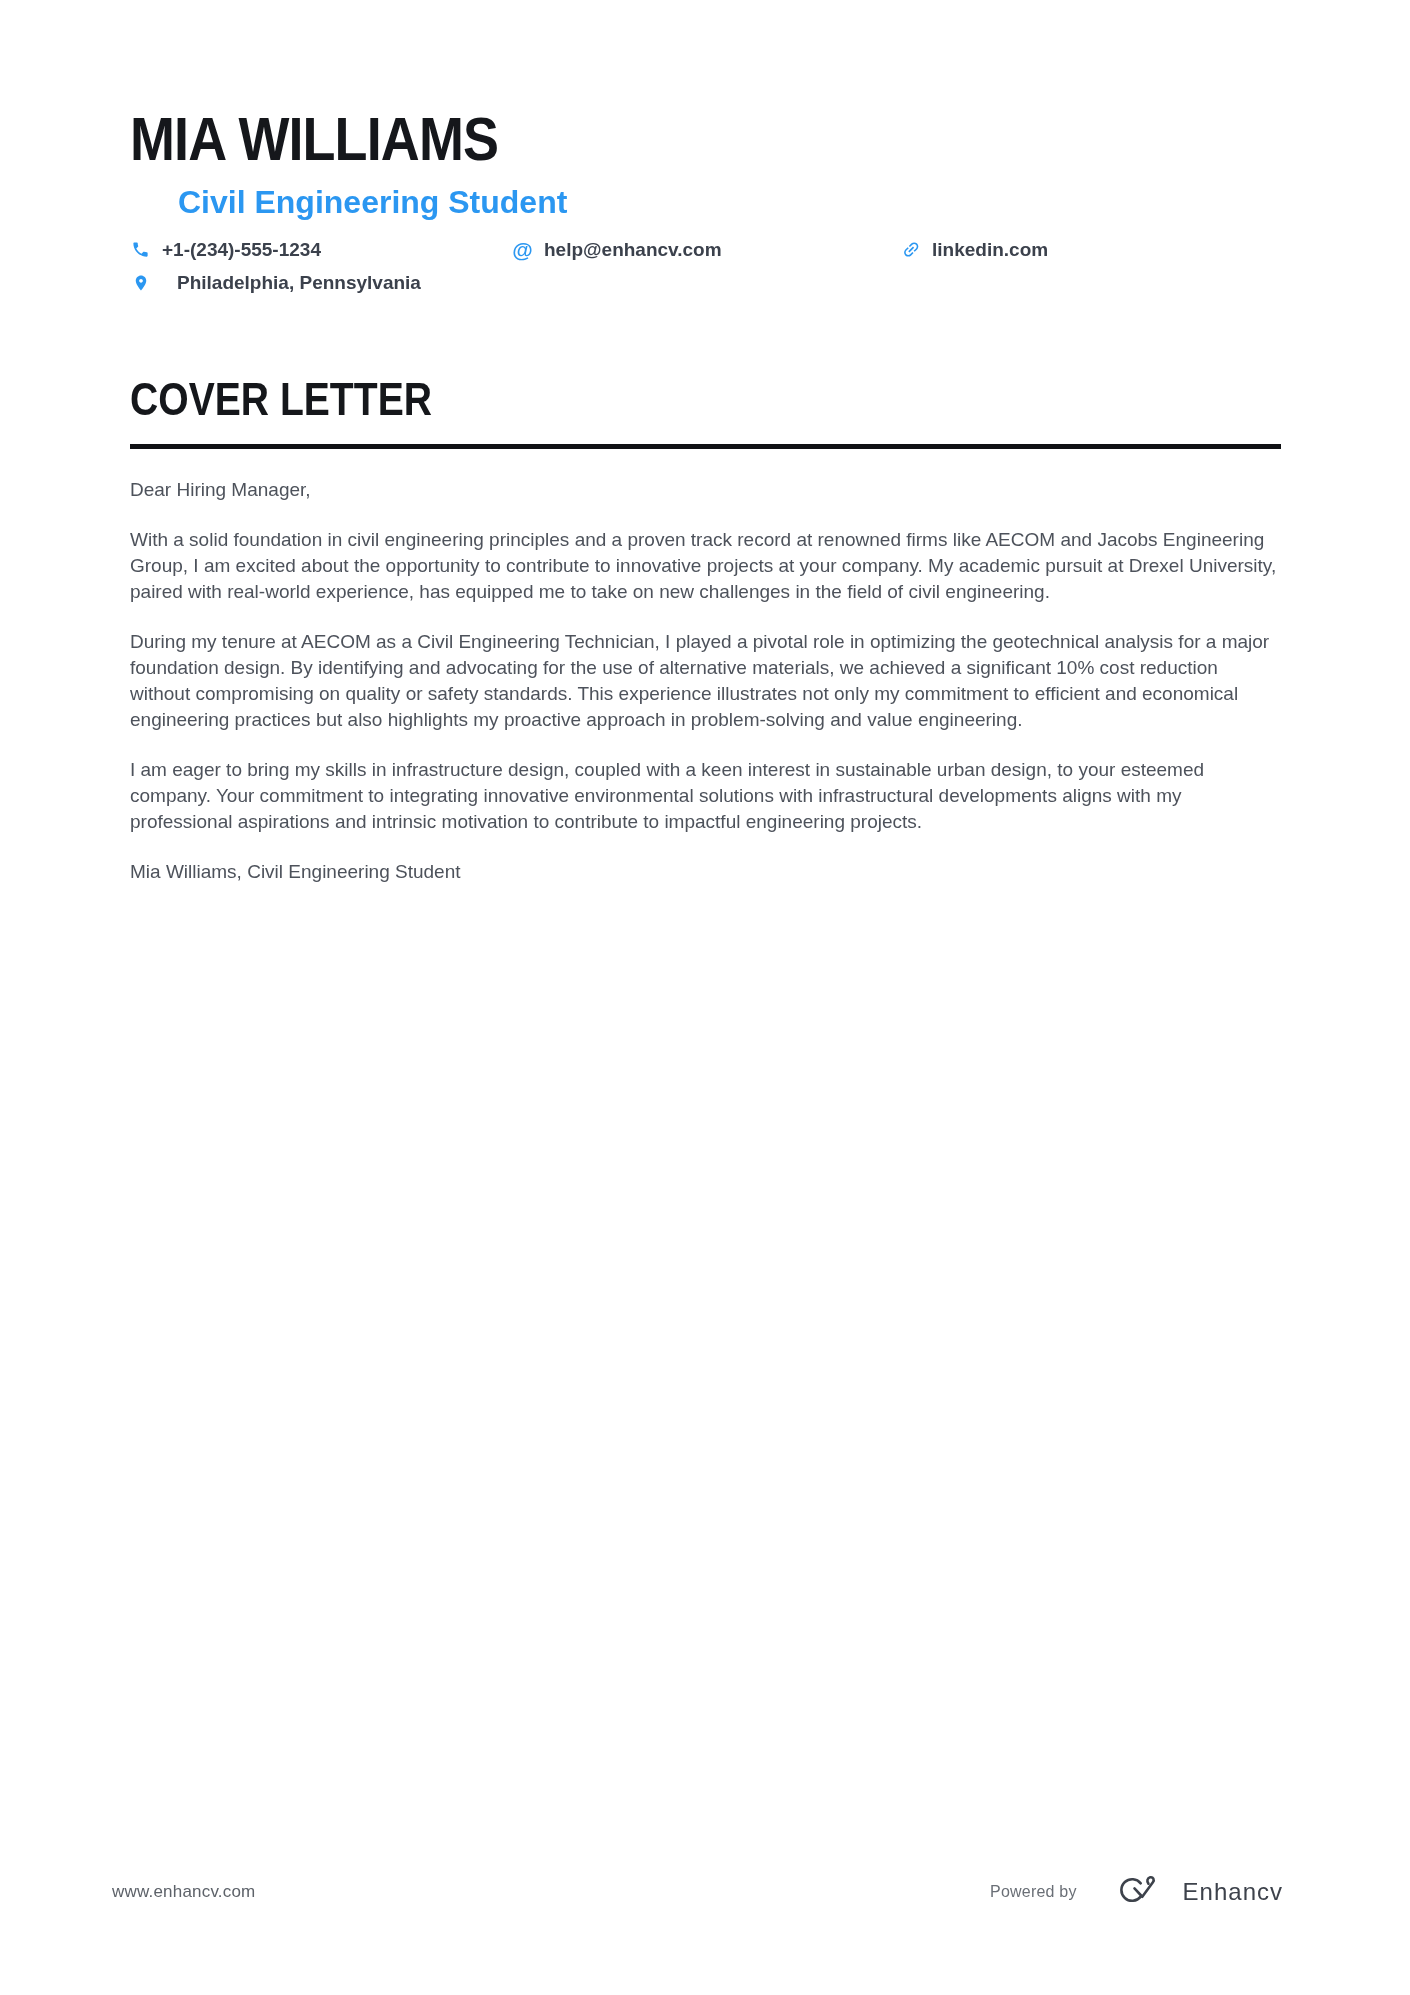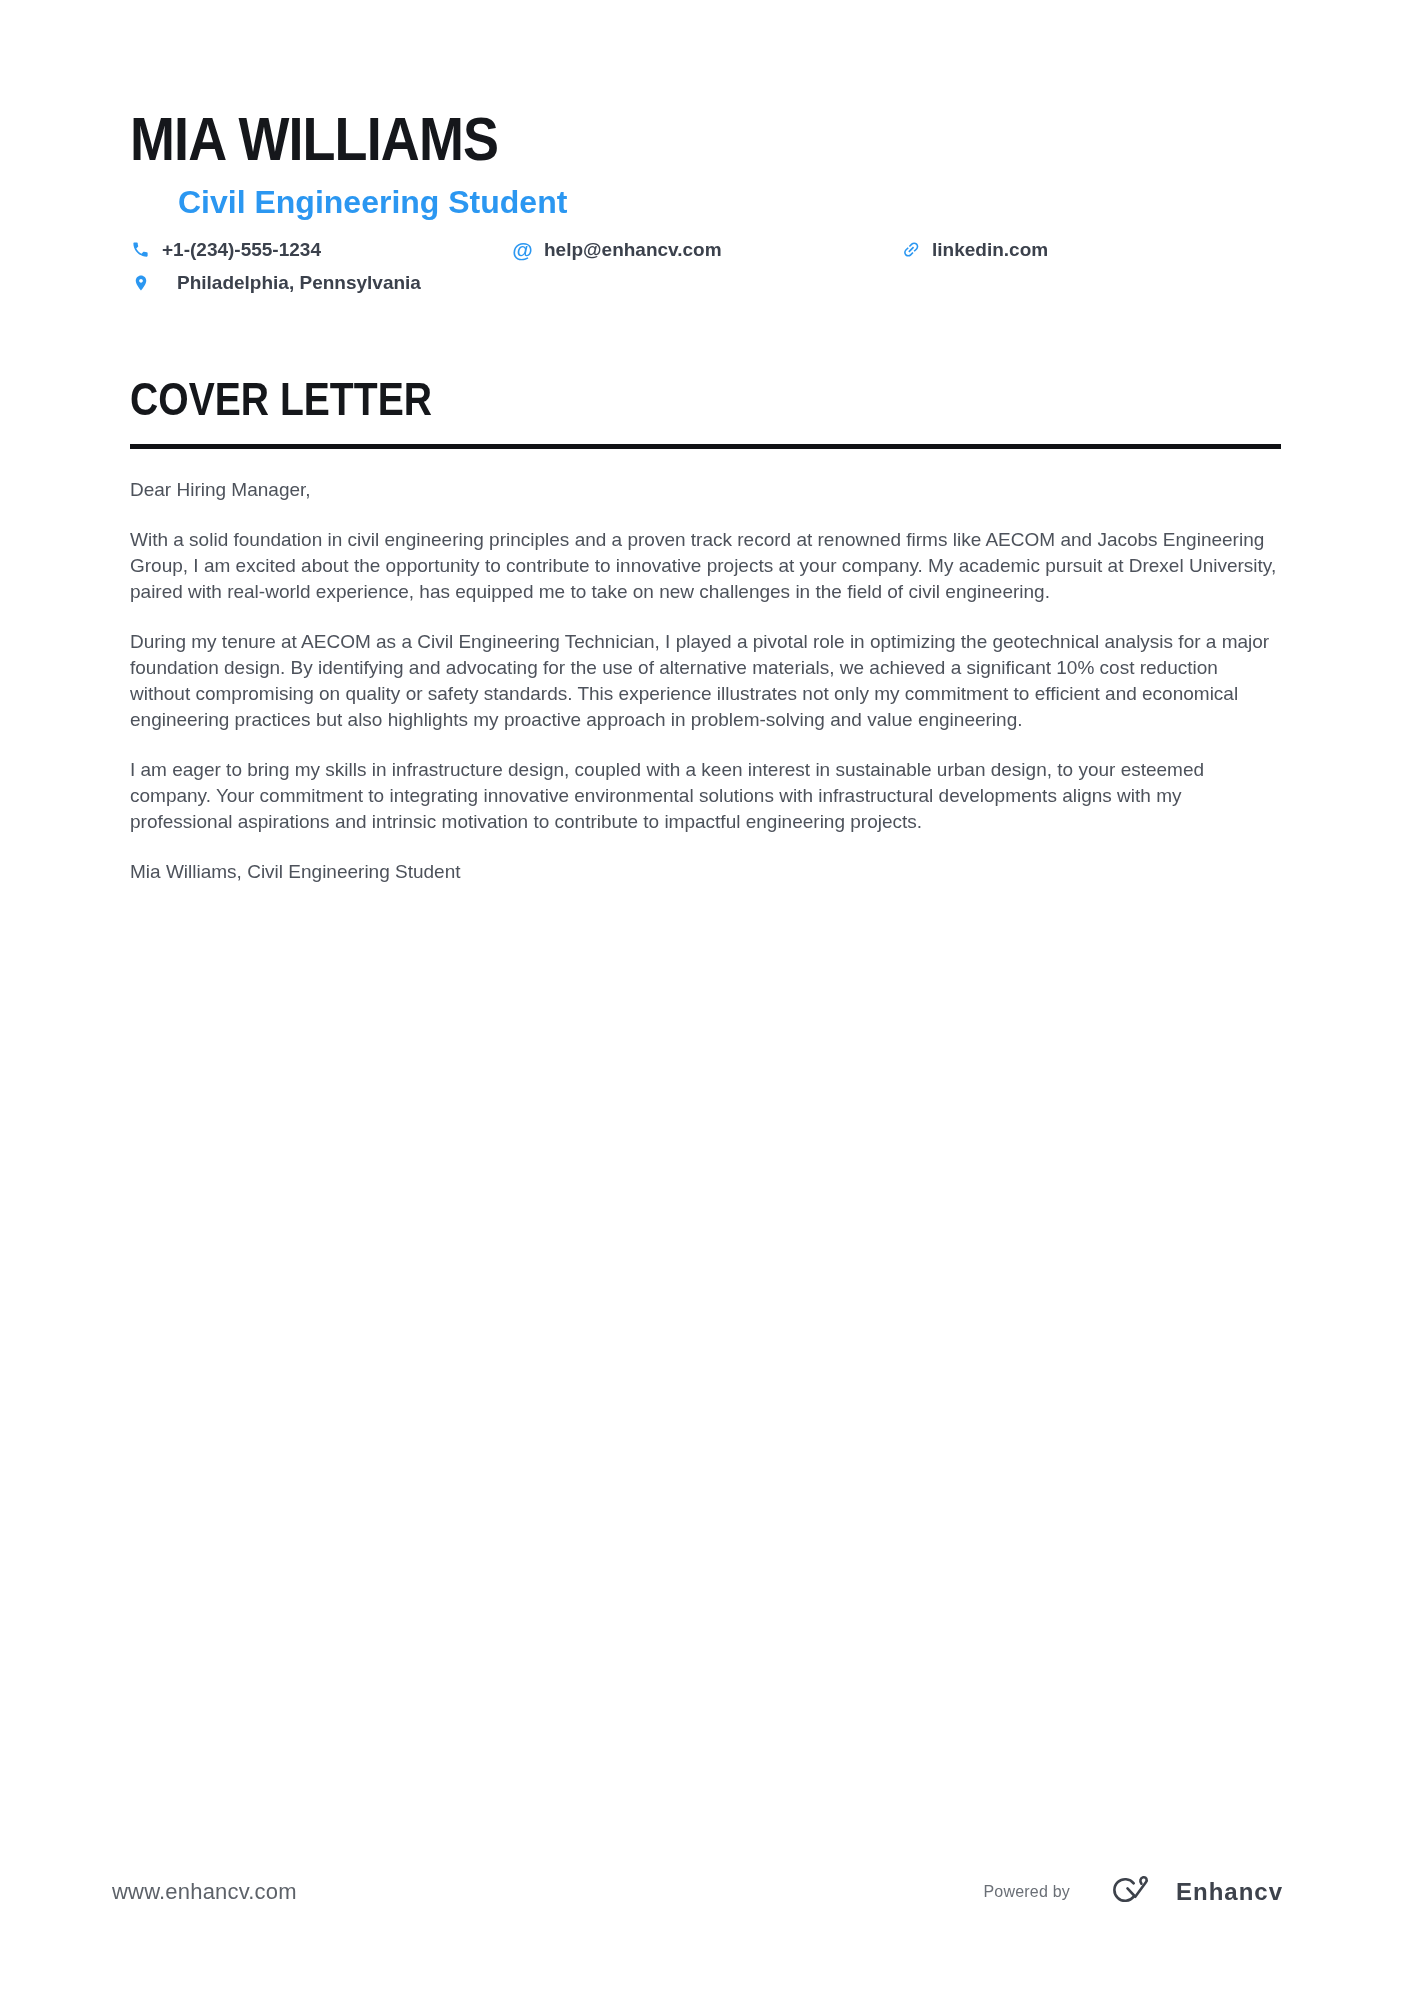--- a/index.html
+++ b/index.html
@@ -76,32 +76,32 @@
     font-size:19px;line-height:26px;color:var(--body);
   }
   .letter p{margin-bottom:24px;}
   .letter p:last-child{margin-bottom:0;}
   
   .footer{
     position:absolute;left:112px;right:127px;bottom:86px;
     display:flex;justify-content:space-between;align-items:center;
   }
   .footer-site{
-    font-size:22px;color:var(--footer-text);
+    font-size:17px;color:var(--footer-text);
     text-decoration:none;cursor:pointer;letter-spacing:.2px;
   }
   .powered{
     display:flex;align-items:center;gap:22px;cursor:pointer;
   }
   .powered-label{
     font-size:16px;color:var(--powered-label);margin-right:10px;
     letter-spacing:.2px;
   }
   .brand-word{
-    font-size:24px;color:var(--brand-dark);font-weight:700;
+    font-size:24px;color:var(--brand-dark);font-weight:400;
     letter-spacing:1px;
   }
 </style>
 </head>
 <body>
 
 <div class="page">
 
   <header>
     <h1 class="person-name">MIA WILLIAMS</h1>

